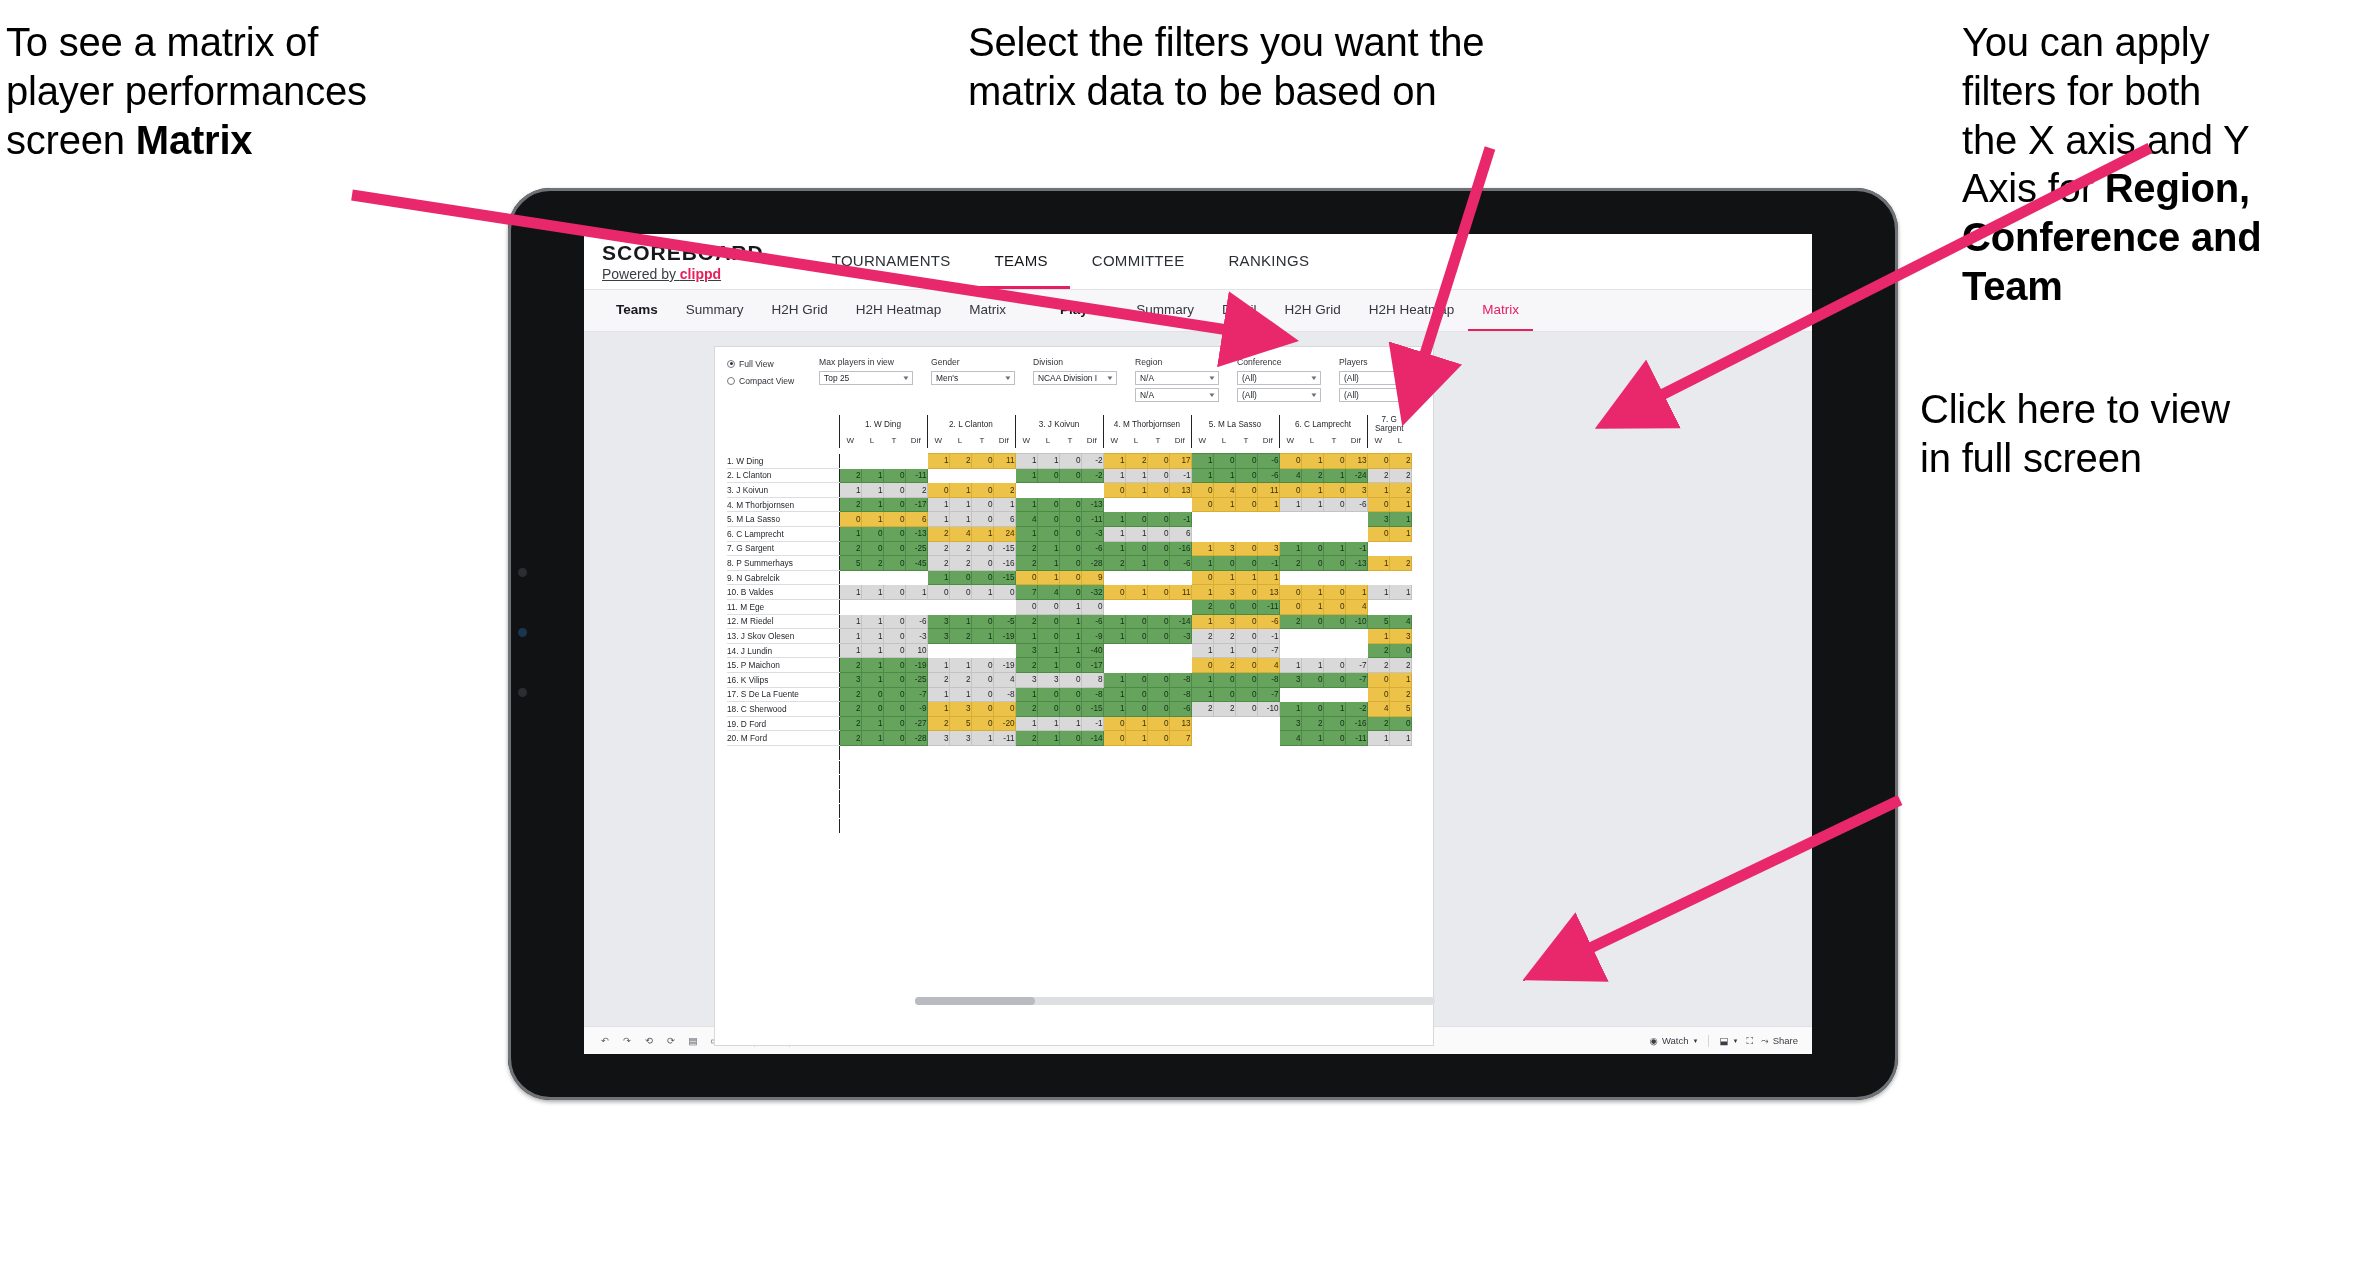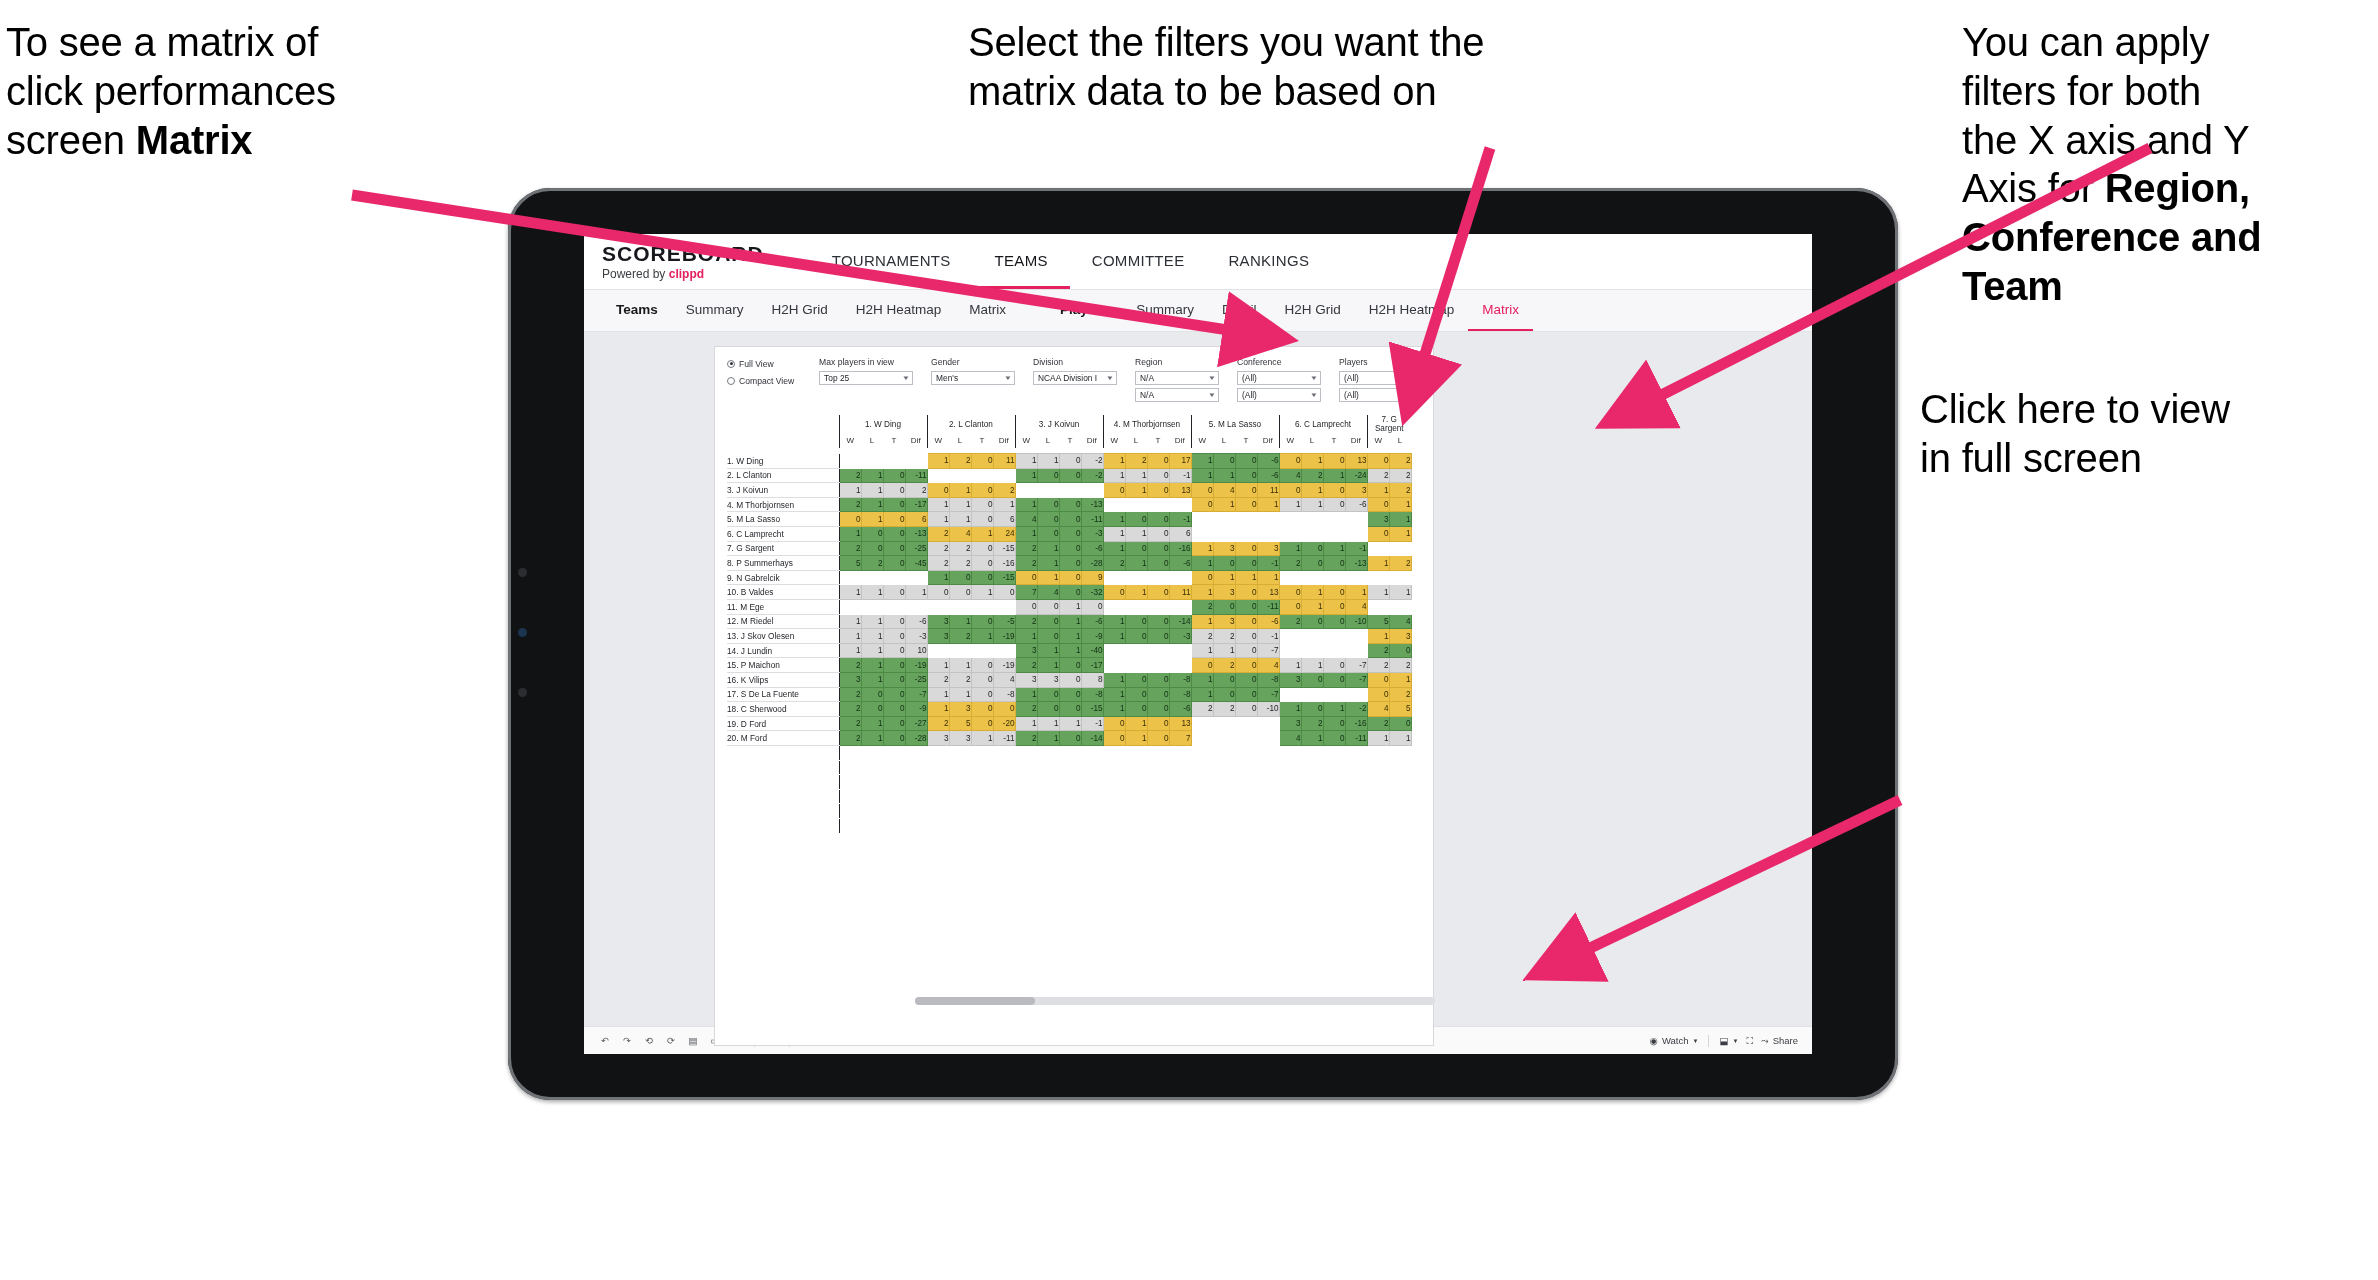--- a/index.html
+++ b/index.html
@@ -59,21 +59,21 @@
   .topbar {
     height: 56px; background:#fff; display:flex; align-items:stretch;
     border-bottom: 1px solid #e3e3e6;
     padding-left: 18px;
   }
   .brand { display:flex; flex-direction:column; justify-content:center; padding-right: 46px; }
   .brand-title {
     font-size: 21px; font-weight: 700; letter-spacing: 1.0px; color:#16181d;
     font-family: "Liberation Sans", sans-serif;
   }
-  .brand-sub { font-size: 12px; color:#3a3d42; margin-top:1px; }
+  .brand-sub { font-size: 14px; color:#3a3d42; margin-top:1px;text-decoration:underline; }
   .brand-sub .clippd { color:#e5205f; font-weight:700; }
 
   .topnav { display:flex; align-items:stretch; }
   .topnav-item {
     display:flex; align-items:center; padding: 8px 22px;
     font-size: 15px; color:#2c2f36; letter-spacing:.3px;
     border-bottom: 3px solid transparent;
     cursor:pointer;
   }
   .topnav-item.active { border-bottom-color:#e5205f; color:#14161a; }
@@ -174,21 +174,21 @@
   .tb-txt { display:flex; align-items:center; gap:4px; padding: 0 4px; white-space:nowrap; }
   .tb-spring { flex:1; }
 </style>
 </head>
 <body>
 
 <div id="stage">
 
   <div class="annot" id="annot-matrix">
     <div>To see a matrix of</div>
-    <div>click performances</div>
+    <div>player performances</div>
     <div><span>screen </span><b>Matrix</b></div>
   </div>
 
   <div class="annot" id="annot-filters">
     <div>Select the filters you want the</div>
     <div>matrix data to be based on</div>
   </div>
 
   <div class="annot" id="annot-axis">
     <div>You  can apply</div>

